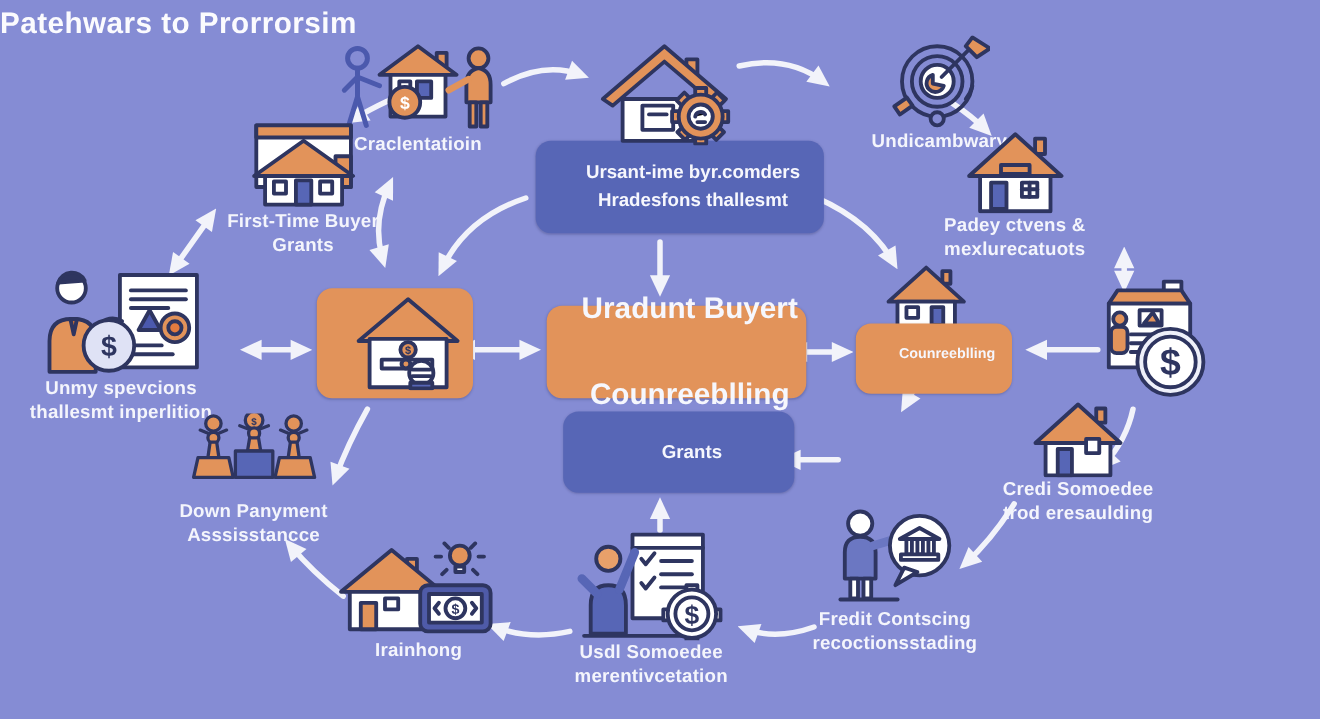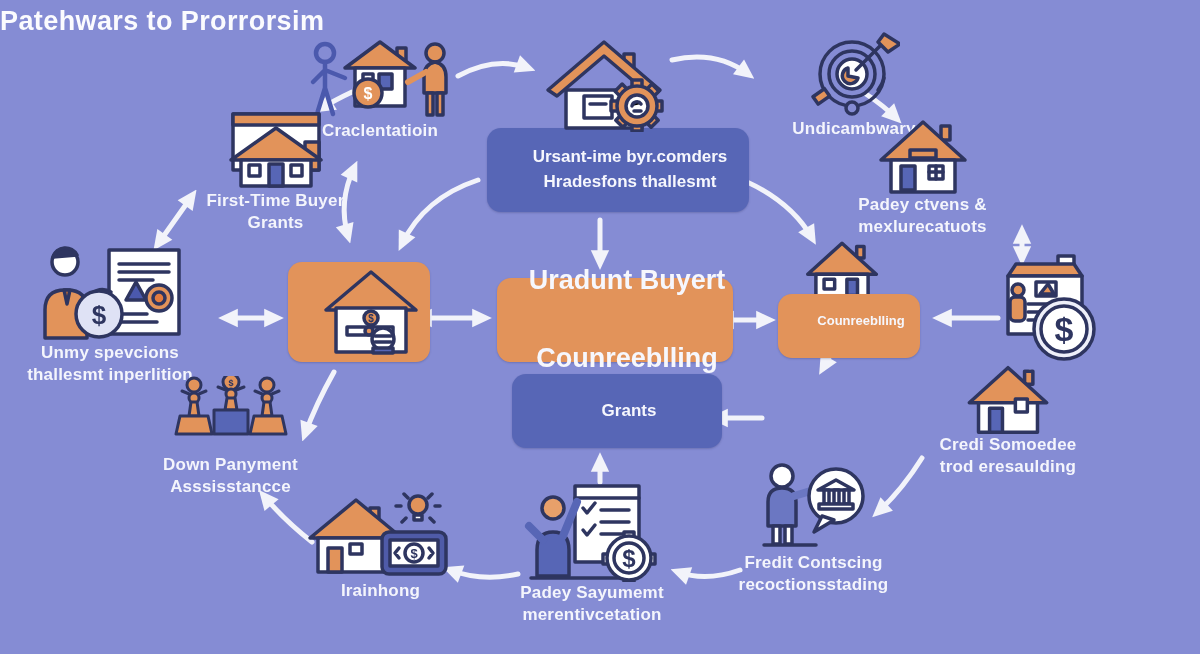--- a/index.html
+++ b/index.html
@@ -306,21 +306,21 @@
       <g fill="#ffffff">
         <rect x="107" y="52" width="10" height="8"></rect>
           <rect x="107" y="96" width="10" height="6"></rect>
         <rect x="86" y="74" width="8" height="10"></rect>
           <rect x="130" y="74" width="8" height="10"></rect>
       </g>
       <circle cx="112" cy="78" r="22" fill="#ffffff"></circle>
       <circle cx="112" cy="78" r="15" fill="#ffffff"></circle>
       <text x="112" y="87" font-size="24" font-weight="bold" text-anchor="middle" fill="#2e3560" stroke="none">$</text>
     </svg>
-    <div class="lbl">Padey Sayumemt</div>
+    <div class="lbl">Usdl Somoedee</div>
     <div class="lbl">merentivcetation</div>
   </div>
 
   <div class="node" style="left:746px;top:462px;width:135px;">
     <svg class="icon" width="115" height="90" viewBox="0 0 115 90" stroke="#2e3560" stroke-width="3.5" stroke-linejoin="round" stroke-linecap="round">
       <circle cx="26" cy="14" r="11" fill="#ffffff"></circle>
       <path d="M12,64 v-24 q0,-14 14,-14 q14,0 14,14 v24 z" fill="#6b77c2"></path>
       <path d="M38,34 L58,28" stroke="#6b77c2" stroke-width="8"></path>
       <rect x="17" y="64" width="7" height="18" fill="#ffffff"></rect>
       <rect x="29" y="64" width="7" height="18" fill="#ffffff"></rect>
@@ -330,21 +330,21 @@
       <polygon points="80,18 98,28 62,28" fill="#ffffff"></polygon>
       <rect x="68" y="28" width="5" height="14" fill="#ffffff"></rect>
       <rect x="78" y="28" width="5" height="14" fill="#ffffff"></rect>
       <rect x="88" y="28" width="5" height="14" fill="#ffffff"></rect>
       <rect x="63" y="42" width="34" height="5" fill="#ffffff"></rect>
     </svg>
     <div class="lbl">Fredit Contscing</div>
     <div class="lbl">recoctionsstading</div>
   </div>
 
-  <div class="node" style="left:948px;top:364px;width:120px;">
+  <div class="node" style="left:920px;top:364px;width:120px;">
     <svg class="icon" width="86" height="70" viewBox="0 0 92 76" stroke="#2e3560" stroke-width="3.5" stroke-linejoin="round" stroke-linecap="round">
       <rect x="64" y="8" width="9" height="14" fill="#e2935a"></rect>
       <polygon points="46,4 88,42 4,42" fill="#e2935a"></polygon>
       <rect x="14" y="42" width="64" height="32" fill="#ffffff"></rect>
       <rect x="26" y="48" width="14" height="26" fill="#5766b6"></rect>
       <rect x="54" y="38" width="13" height="14" fill="#ffffff"></rect>
     </svg>
     <div class="lbl">Credi Somoedee</div>
     <div class="lbl">trod eresaulding</div>
   </div>

